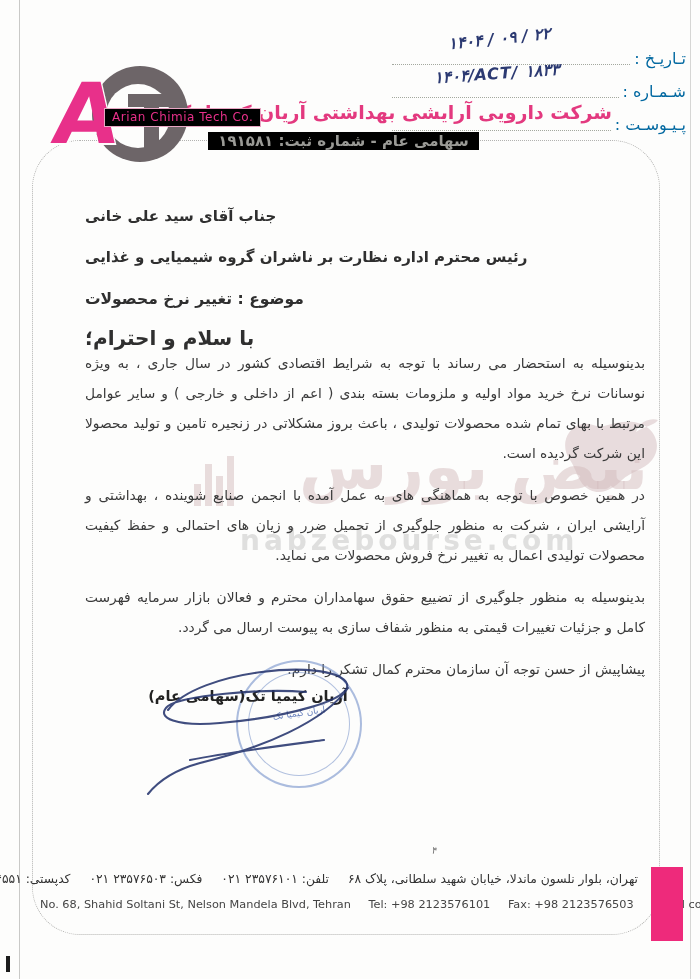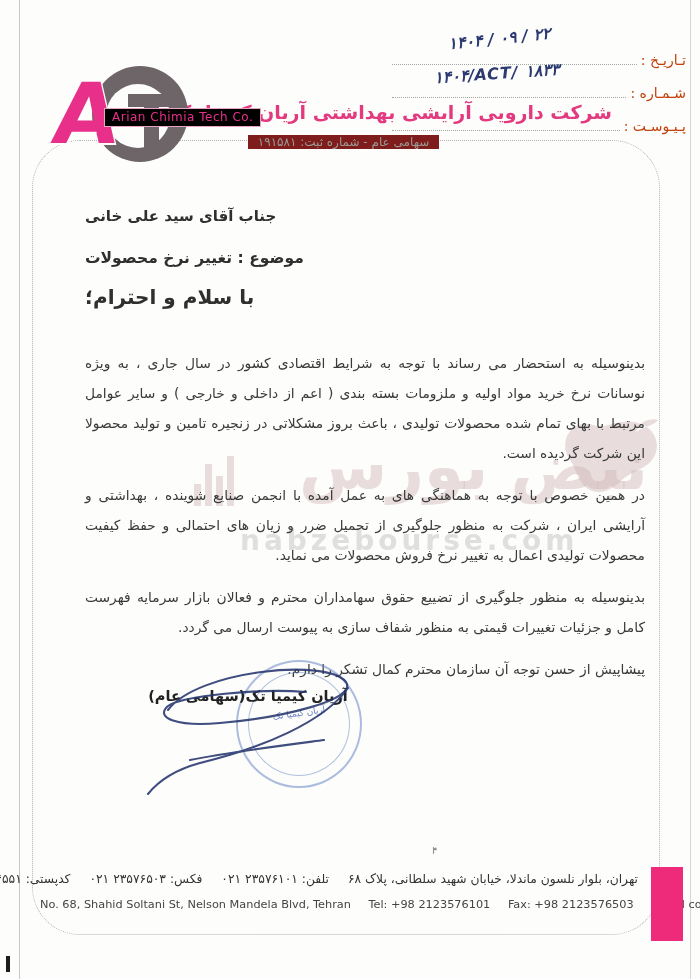--- a/index.html
+++ b/index.html
@@ -18,21 +18,21 @@
   
   .frame{
     left:32px;top:140px;width:626px;height:793px;
     border:1.5px dotted #b2b2b0;border-radius:48px;
     z-index:1;
   }
 
   
   .meta{top:36px;right:14px;width:300px;direction:rtl;z-index:3;}
   .meta-row{display:flex;align-items:flex-end;height:33px;position:relative;}
-  .meta-label{color:#c2410c;font-size:14px;white-space:nowrap;padding-bottom:1px;text-align:right;}
+  .meta-label{color:#0369a1;font-size:16px;white-space:nowrap;padding-bottom:1px;text-align:right;}
   .meta-dots{flex:1;border-bottom:1px dotted #a3a89e;margin:0 4px 4px 6px;height:1px;}
   .meta-value{
     position:absolute;direction:ltr;color:#2c3a72;font-weight:bold;font-style:italic;
     font-size:16px;letter-spacing:1px;white-space:nowrap;
   }
   .meta-value.v-date{left:62px;top:-7px;transform:rotate(-6deg);}
   .meta-value.v-number{left:48px;top:-5px;transform:rotate(-4deg);}
 
   
   .logo{left:62px;top:64px;width:150px;height:108px;z-index:4;}
@@ -52,21 +52,21 @@
 
   
   .company-fa{
     top:101px;right:88px;direction:rtl;z-index:3;
     color:#e3397f;font-size:19px;font-weight:bold;white-space:nowrap;
   }
   .reg-line{
     top:131px;left:35px;right:48px;text-align:center;z-index:2;
   }
   .reg-line span{
-    background:#7f1d1d;padding:0 10px;color:#9a9a96;font-size:12px;direction:rtl;
+    background:#000000;padding:0 10px;color:#9a9a96;font-size:15px;direction:rtl;font-weight:bold;
   }
 
   
   .wm{top:430px;left:192px;width:466px;height:150px;z-index:0;pointer-events:none;}
   .wm-fa{
     position:absolute;right:10px;top:0;direction:rtl;font-size:64px;font-weight:bold;
     color:rgba(209,184,187,.48);letter-spacing:3px;white-space:nowrap;
   }
   .wm-bars{position:absolute;left:2px;top:26px;display:flex;align-items:flex-end;gap:4px;}
   .wm-bars i{display:block;width:7px;background:rgba(209,184,187,.48);}
@@ -173,20 +173,21 @@
   <div class="logo-label">Arian Chimia Tech  Co.</div>
 </div>
 
 <div class="abs company-fa">شرکت دارویی آرایشی بهداشتی آریان کیمیا تک</div>
 <div class="abs reg-line">
   <span>سهامی عام - شماره ثبت: ۱۹۱۵۸۱</span>
 </div>
 
 <div class="abs recipient">
   <div class="r-name">جناب آقای سید علی خانی</div>
+  <div class="r-title">رئیس محترم اداره نظارت بر ناشران گروه شیمیایی و غذایی</div>
   <div class="r-subject">موضوع : تغییر نرخ محصولات</div>
   <div class="r-salutation">با سلام و احترام؛</div>
 </div>
 
 <div class="abs body-text">
   <p>بدینوسیله به استحضار می رساند با توجه به شرایط اقتصادی کشور در سال جاری ، به ویژه نوسانات نرخ خرید مواد اولیه و ملزومات بسته بندی ( اعم از داخلی و خارجی ) و سایر عوامل مرتبط با بهای تمام شده محصولات تولیدی ، باعث بروز مشکلاتی در زنجیره تامین و تولید محصولا این شرکت گردیده است.</p>
   <p>در همین خصوص با توجه به هماهنگی های به عمل آمده با انجمن صنایع شوینده ، بهداشتی و آرایشی ایران ، شرکت به منظور جلوگیری از تحمیل ضرر و زیان های احتمالی و حفظ کیفیت محصولات تولیدی اعمال به تغییر نرخ فروش محصولات می نماید.</p>
   <p>بدینوسیله به منظور جلوگیری از تضییع حقوق سهامداران محترم و فعالان بازار سرمایه فهرست کامل و جزئیات تغییرات قیمتی به منظور شفاف سازی به پیوست ارسال می گردد.</p>
   <p class="closing">پیشاپیش از حسن توجه آن سازمان محترم کمال تشکر را دارم.</p>
 </div>

